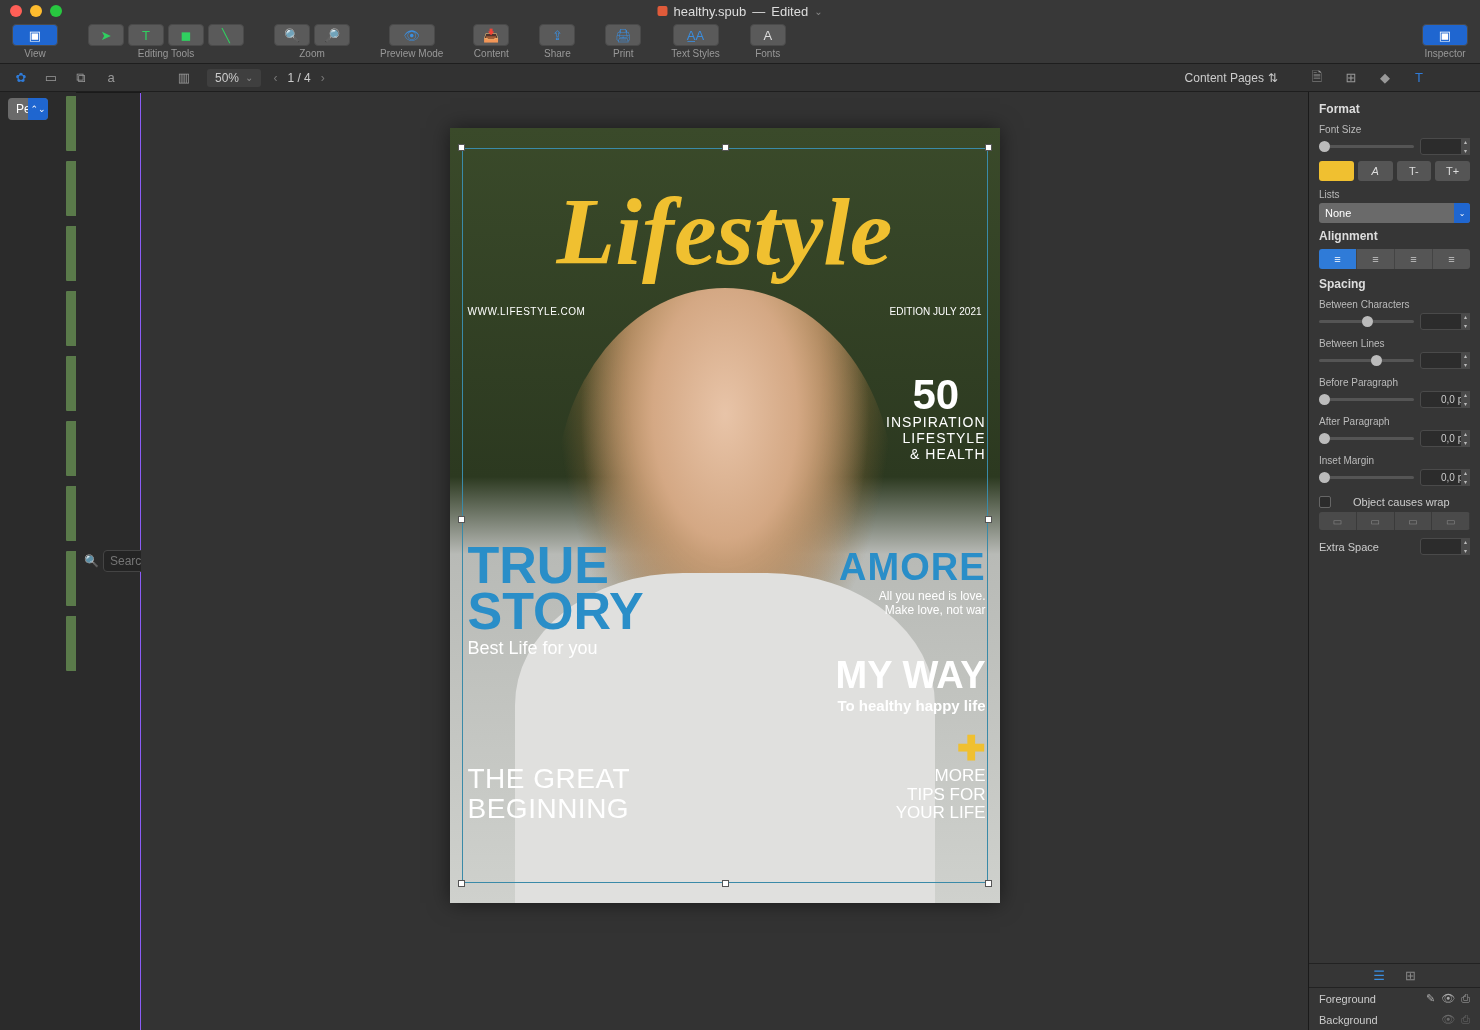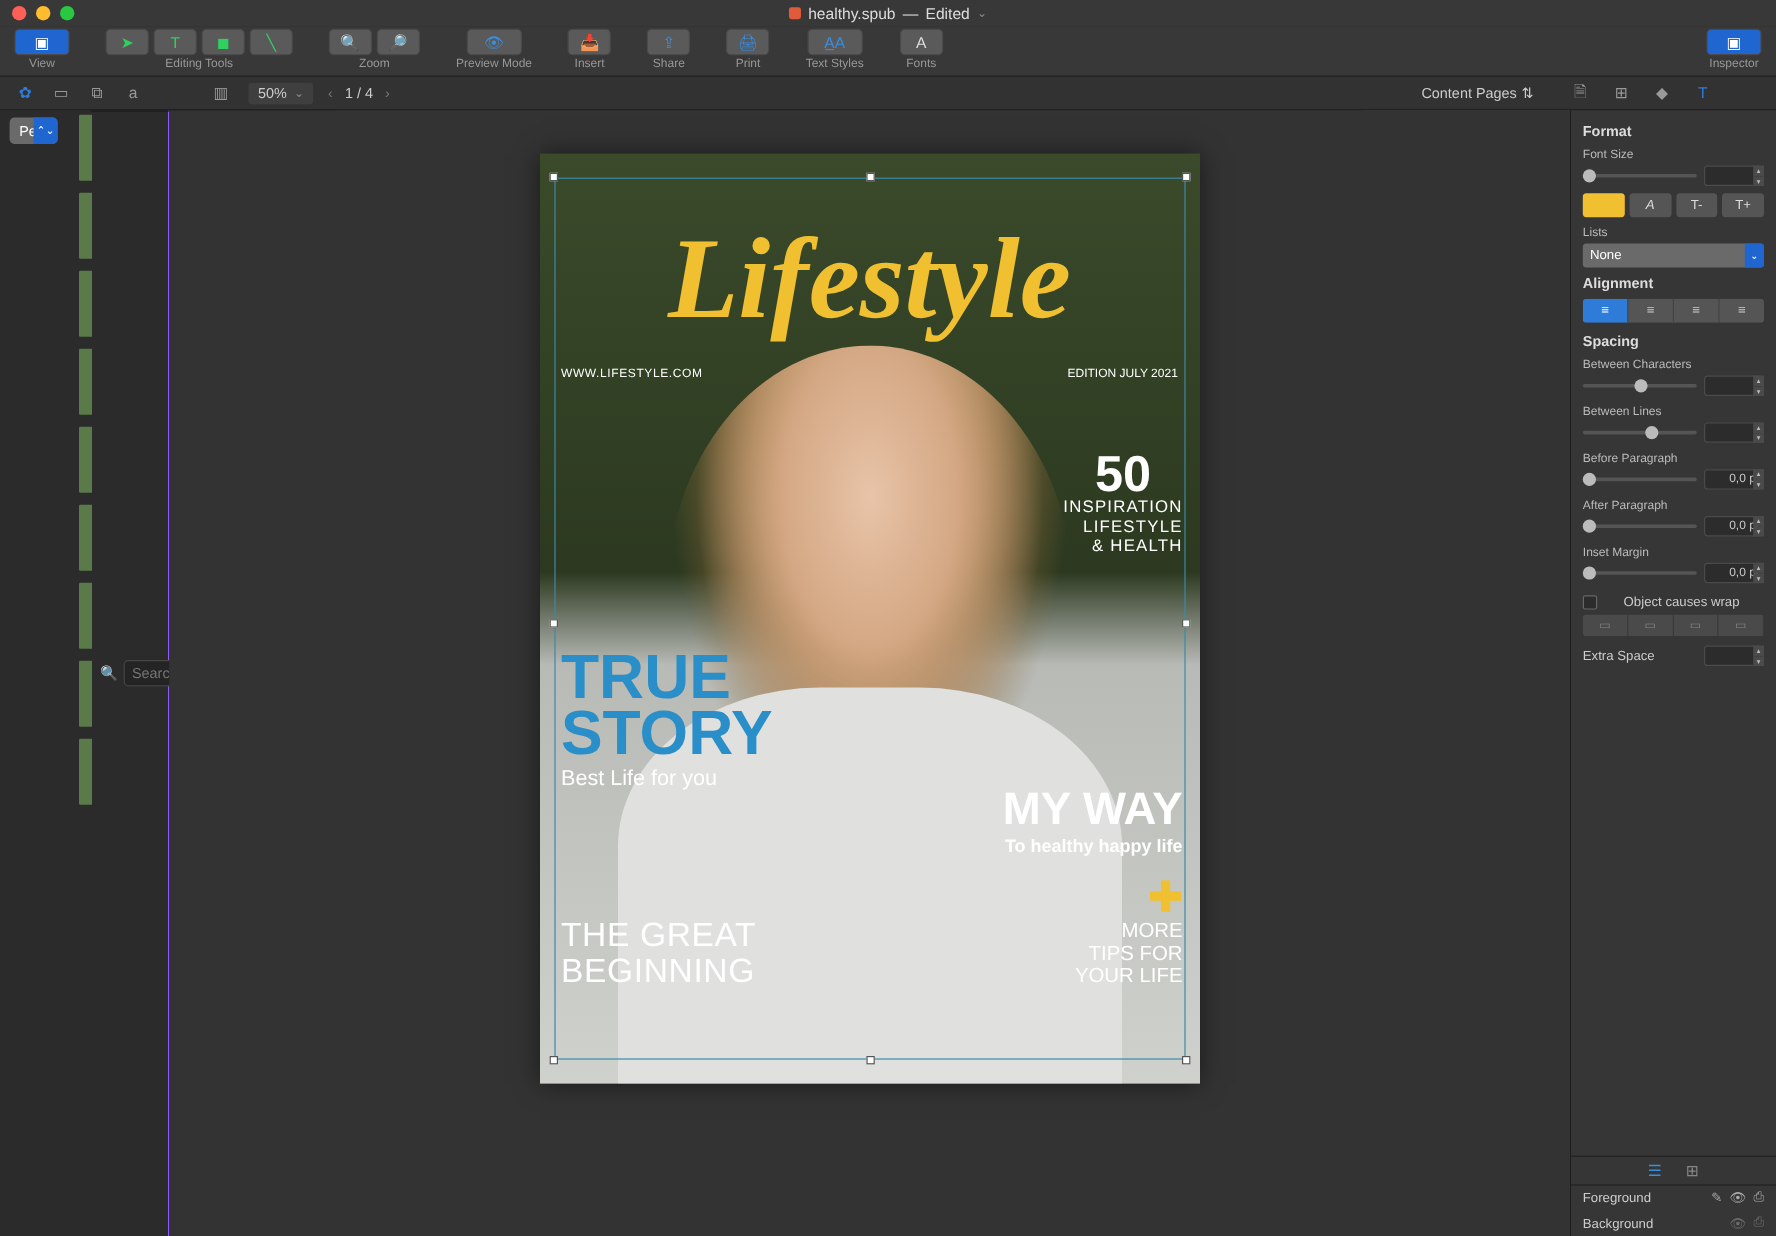--- a/index.html
+++ b/index.html
@@ -153,21 +153,21 @@
   <div class="tool-group">
     <div class="tool-btns">
         <div class="tbtn wide" style="color:#3a8ee0">👁</div>
       </div>
     <div class="tool-label">Preview Mode</div>
   </div>
   <div class="tool-group">
     <div class="tool-btns">
         <div class="tbtn" style="color:#3a8ee0">📥</div>
       </div>
-    <div class="tool-label">Insert</div>
+    <div class="tool-label">Content</div>
   </div>
   <div class="tool-group">
     <div class="tool-btns">
         <div class="tbtn" style="color:#3a8ee0">⇪</div>
       </div>
     <div class="tool-label">Share</div>
   </div>
   <div class="tool-group">
     <div class="tool-btns">
         <div class="tbtn" style="color:#3a8ee0">🖨</div>
@@ -271,20 +271,25 @@
         <div class="num">50</div>
         <div class="line">INSPIRATION</div>
         <div class="line">LIFESTYLE</div>
         <div class="line">&amp; HEALTH</div>
       </div>
       <div class="true-story">
         <span>TRUE</span><br>
         <span>STORY</span>
         <span class="sub">Best Life for you</span>
       </div>
+      <div class="amore">
+        <div class="big">AMORE</div>
+        <div class="sm">All you need is love.</div>
+        <div class="sm">Make love, not war</div>
+      </div>
       <div class="myway">
         <div class="big">MY WAY</div>
         <div class="sm">To healthy happy life</div>
       </div>
       <div class="great">
         <span>THE GREAT</span><br>
         <span>BEGINNING</span>
       </div>
       <div class="plus">
         <span class="sym">✚</span>

